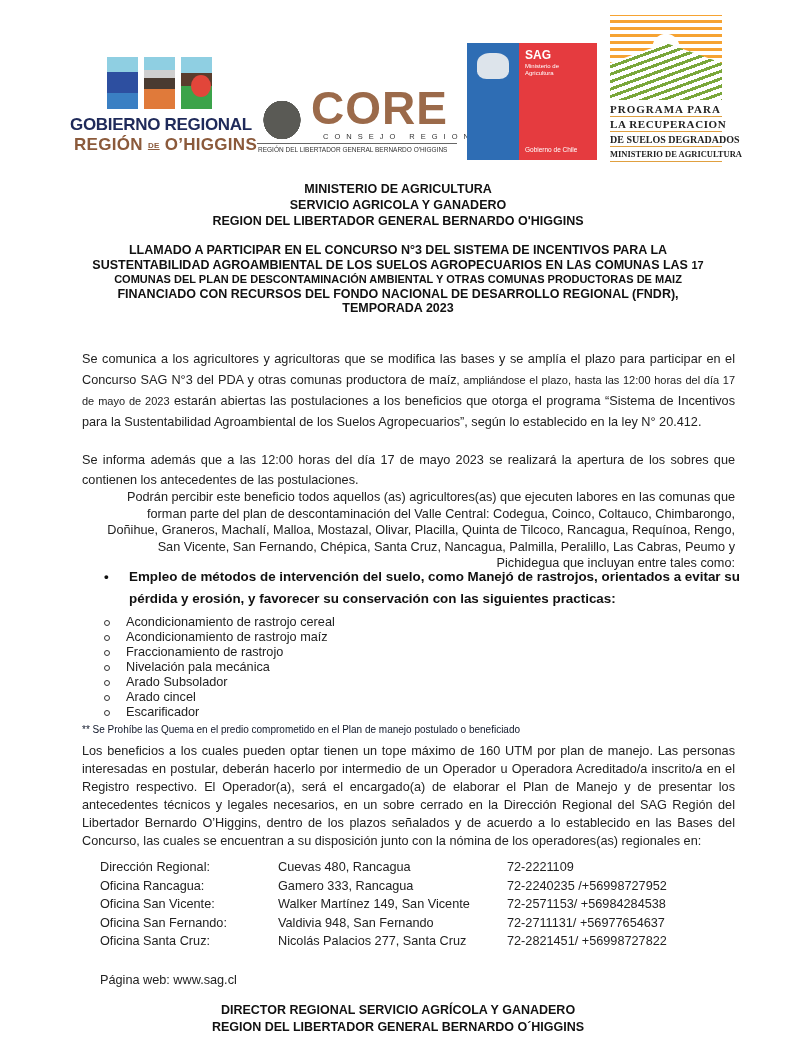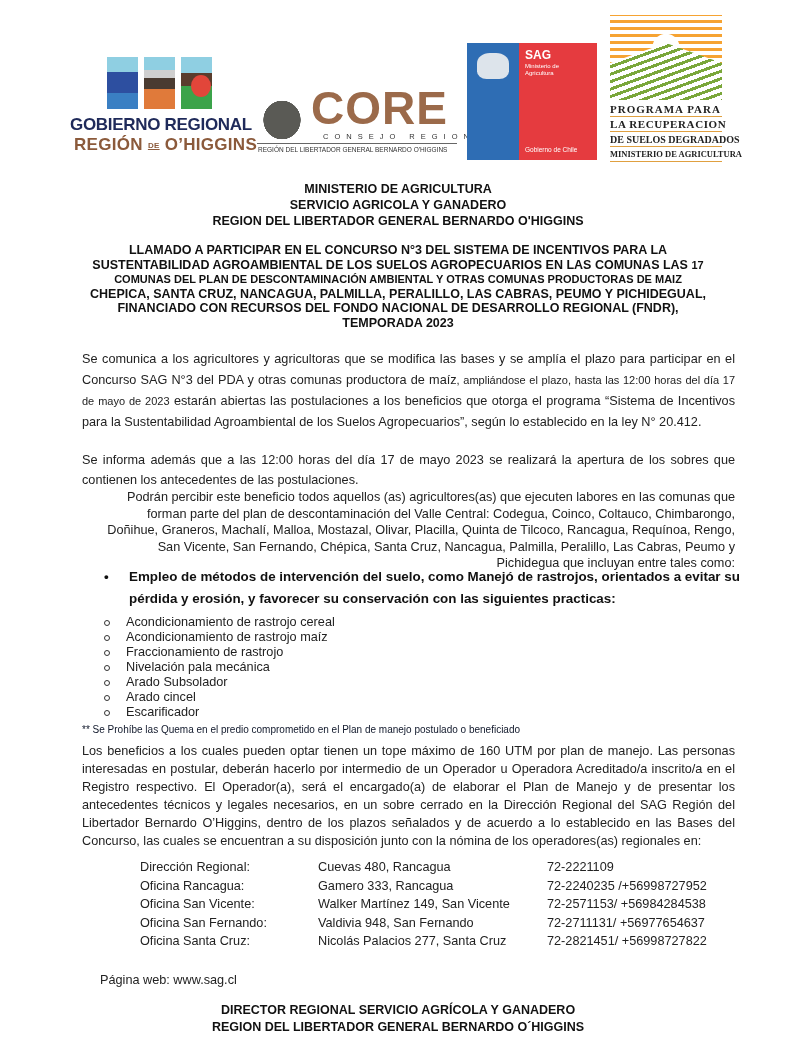--- a/index.html
+++ b/index.html
@@ -54,21 +54,21 @@
   .p2 { top:450px; line-height:20px; }
   .p3 { top:489px; line-height:16.5px; text-align:right; }
   .bullet { position:absolute; left:104px; top:566px; width:640px; font-size:13.4px; font-weight:bold; color:#111; line-height:21.5px; }
   .bullet .dot { position:absolute; left:0; top:0; }
   .bullet .txt { margin-left:25px; display:block; }
   .sublist { position:absolute; left:96px; top:607px; font-size:12.7px; color:#222; line-height:15px; list-style:none; margin:8px; padding:0; }
   .sublist li { position:relative; padding-left:22px; }
   .sublist li .circ { position:absolute; left:0; top:5px; width:4px; height:4px; border:1px solid #333; border-radius:50%; }
   .note { position:absolute; left:82px; top:724px; font-size:10px; color:#0f172a; }
   .p4 { top:742px; line-height:18px; }
-  .contacts { position:absolute; left:100px; top:858px; font-size:12.7px; color:#222; border-collapse:collapse;margin-left:40px; }
+  .contacts { position:absolute; left:100px; top:858px; font-size:12.7px; color:#222; border-collapse:collapse; }
   .contacts td { padding:0; height:18.5px; white-space:nowrap; }
   .contacts td.c1 { width:178px; }
   .contacts td.c2 { width:229px; }
   .web { position:absolute; left:100px; top:973px; font-size:12.7px; color:#222; }
   .sign { position:absolute; left:0; width:796px; text-align:center; font-weight:bold; font-size:12.5px; color:#111; line-height:17px; top:1002px; }
 </style>
 </head>
 <body>
 
 <div class="logos">
@@ -113,21 +113,20 @@
 <div class="hdr hdr1">
   <div>MINISTERIO DE AGRICULTURA</div>
   <div>SERVICIO AGRICOLA Y GANADERO</div>
   <div>REGION DEL LIBERTADOR GENERAL BERNARDO O'HIGGINS</div>
 </div>
 
 <div class="hdr hdr2">
   <div>LLAMADO A PARTICIPAR EN EL CONCURSO N°3 DEL SISTEMA DE INCENTIVOS PARA LA</div>
   <div><span>SUSTENTABILIDAD AGROAMBIENTAL DE LOS SUELOS AGROPECUARIOS EN LAS COMUNAS LAS </span><span class="small">17</span></div>
   <div class="small">COMUNAS DEL PLAN DE DESCONTAMINACIÓN AMBIENTAL Y OTRAS COMUNAS PRODUCTORAS DE MAIZ</div>
-  <div>CHEPICA, SANTA CRUZ, NANCAGUA, PALMILLA, PERALILLO, LAS CABRAS, PEUMO Y PICHIDEGUAL,</div>
   <div>FINANCIADO CON RECURSOS DEL FONDO NACIONAL DE DESARROLLO REGIONAL (FNDR),</div>
   <div>TEMPORADA 2023</div>
 </div>
 
 <div class="para p1"><span>Se comunica a los agricultores y agricultoras que se modifica las bases y se amplía el plazo para participar en el Concurso SAG N°3 del PDA y otras comunas productora de maíz</span><span class="sm">, ampliándose el plazo, hasta las 12:00 horas del día 17 de mayo de 2023</span><span> estarán abiertas las postulaciones a los beneficios que otorga el programa “Sistema de Incentivos para la Sustentabilidad Agroambiental de los Suelos Agropecuarios”, según lo establecido en la ley N° 20.412.</span></div>
 
 <div class="para p2">Se informa además que a las 12:00 horas del día 17 de mayo 2023 se realizará la apertura de los sobres que contienen los antecedentes de las postulaciones.</div>
 
 <div class="para p3">
   <div>Podrán percibir este beneficio todos aquellos (as) agricultores(as) que ejecuten labores en las comunas que</div>

